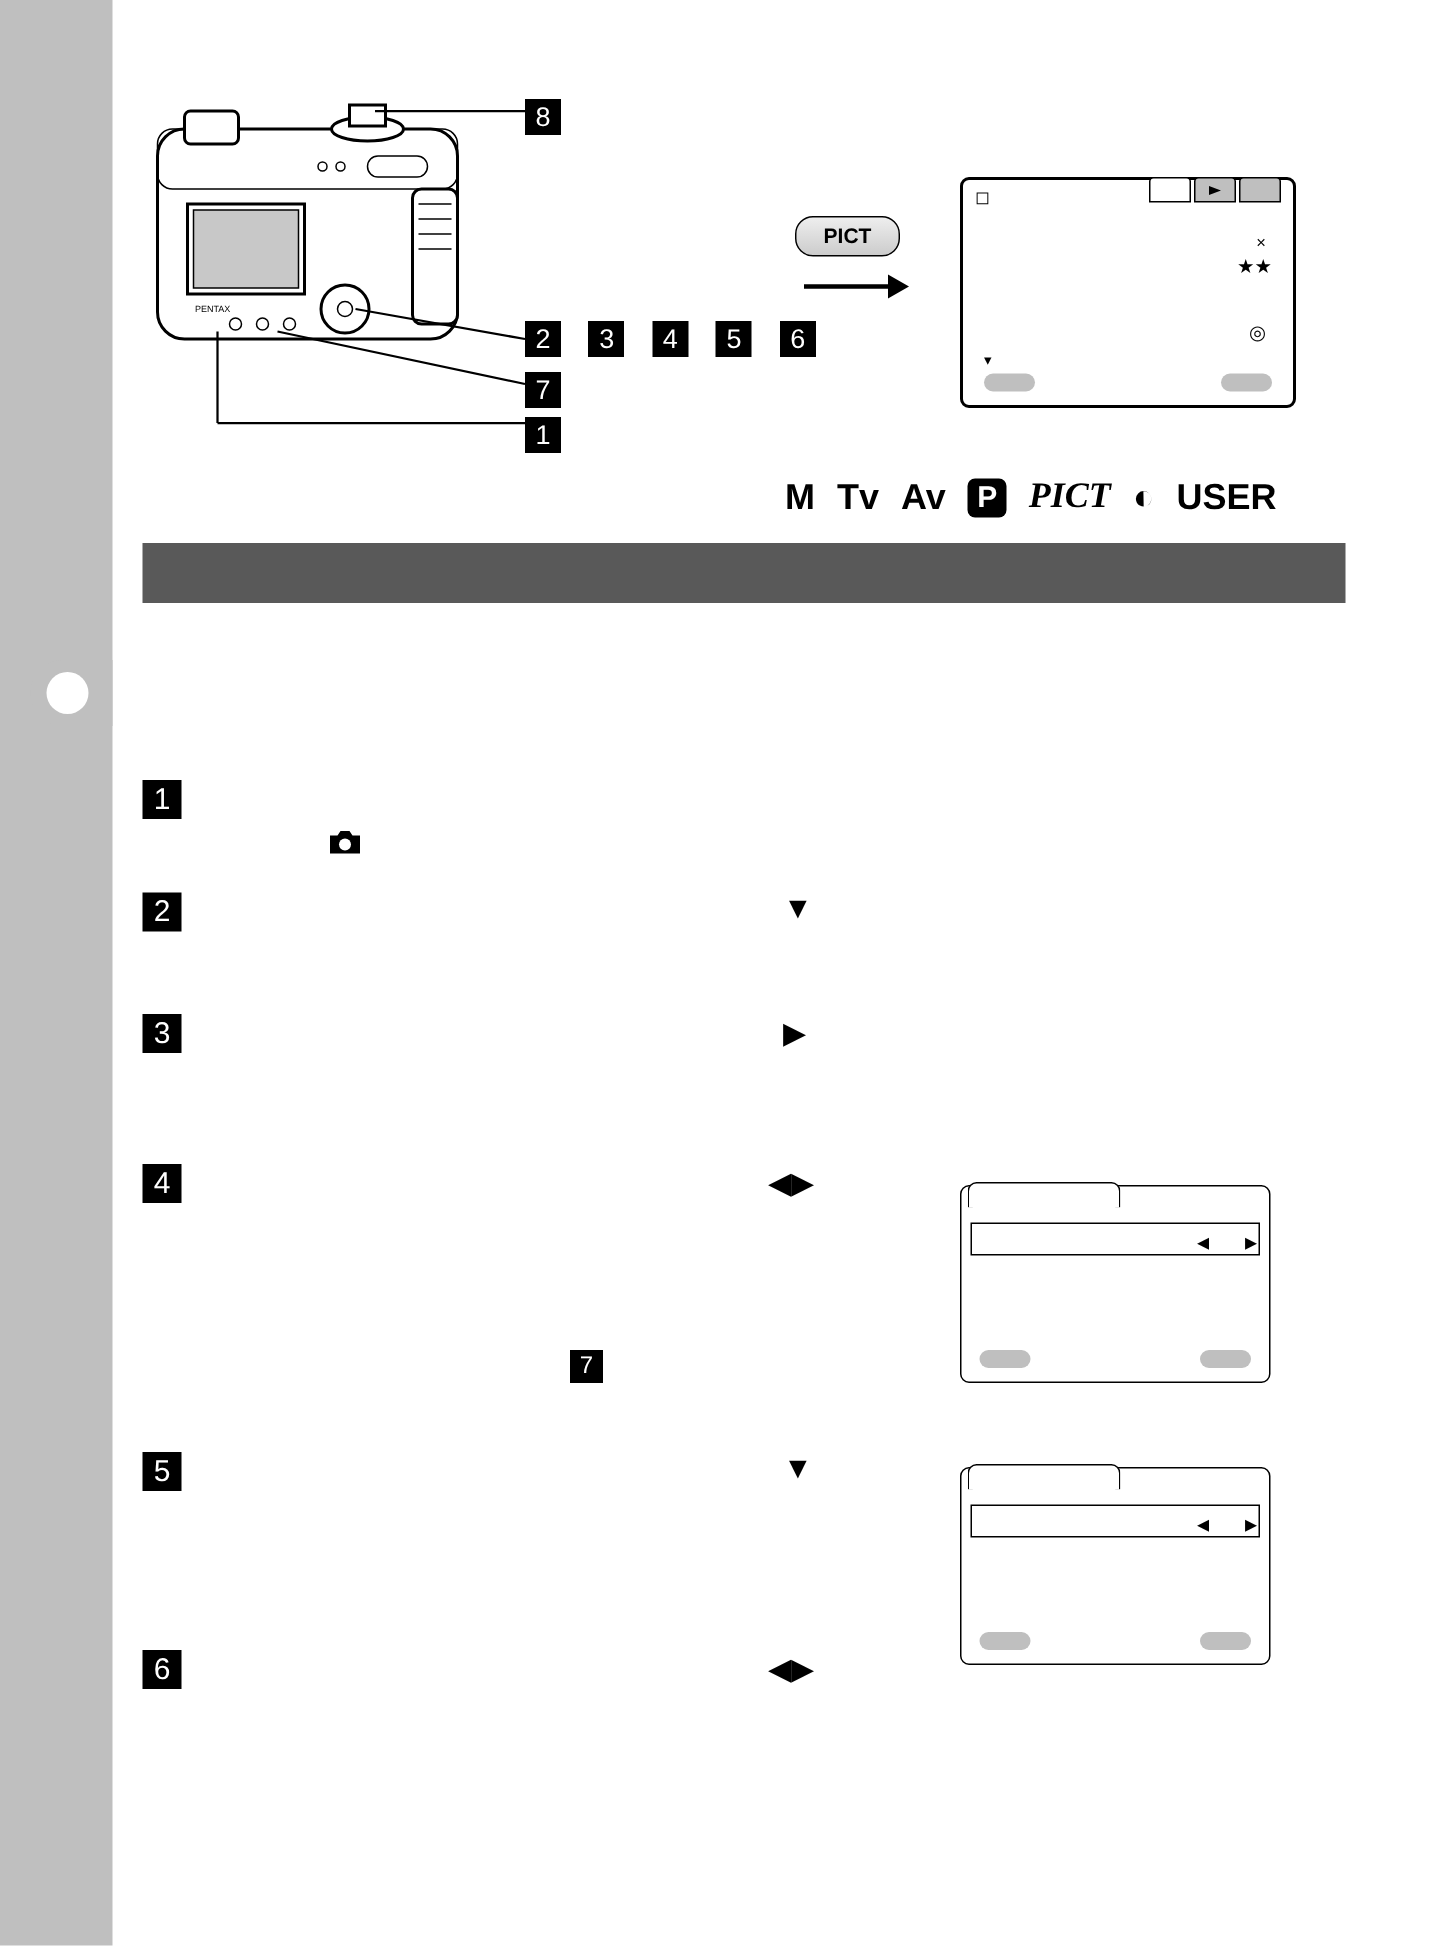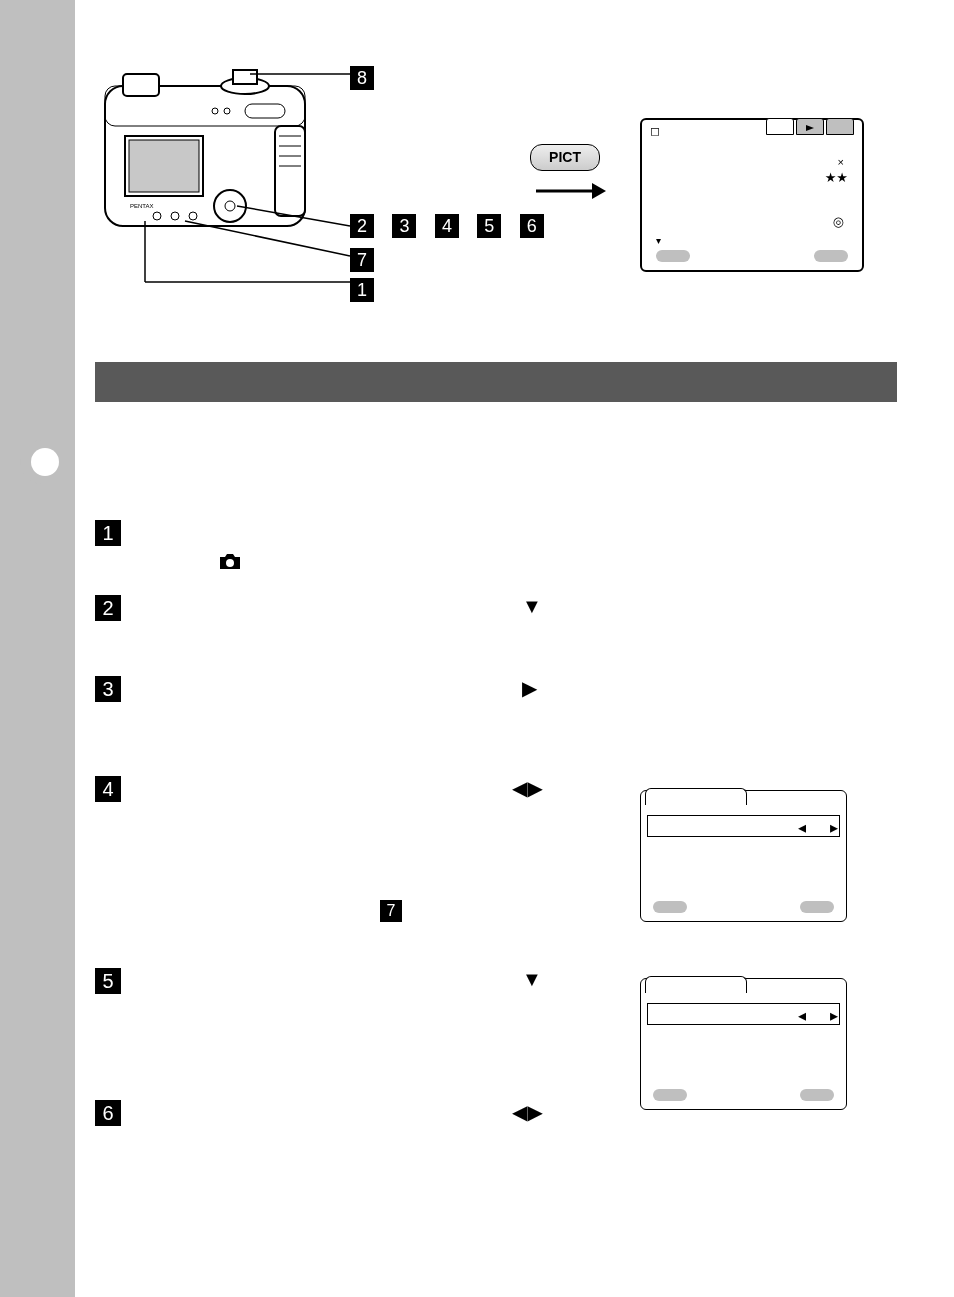--- a/index.html
+++ b/index.html
@@ -105,20 +105,29 @@
           </svg></span><span class="lcd-tab"></span>
     </div>
     <div style="position:absolute;right:18px;top:36px;font-size:11px;">×</div>
     <div style="position:absolute;right:14px;top:50px;font-size:13px;">★★</div>
     <div style="position:absolute;right:18px;top:94px;font-size:13px;">◎</div>
     <div style="position:absolute;left:14px;bottom:24px;font-size:10px;">▾</div>
     <div class="btn-bar" style="left:14px;"><span class="pill"></span></div>
     <div class="btn-bar" style="right:14px;"><span class="pill"></span></div>
   </div>
 
+  <div class="modes-row">
+    <span>M</span>
+    <span>Tv</span>
+    <span>Av</span>
+    <span class="p-box">P</span>
+    <span style="font-family:serif;font-style:italic;">PICT</span>
+    <span>◐</span>
+    <span>USER</span>
+  </div>
 
   <div class="title-bar"></div>
 
   <div class="step" style="top:520px;">1</div>
   <div style="position:absolute;left:218px;top:551px;font-size:20px;">
     <svg width="24" height="20">
         <path d="M2 6 h5 l2 -3 h6 l2 3 h5 v12 h-20 z" fill="#000"></path>
         <circle cx="12" cy="12" r="4" fill="#fff"></circle>
       </svg>
   </div>

